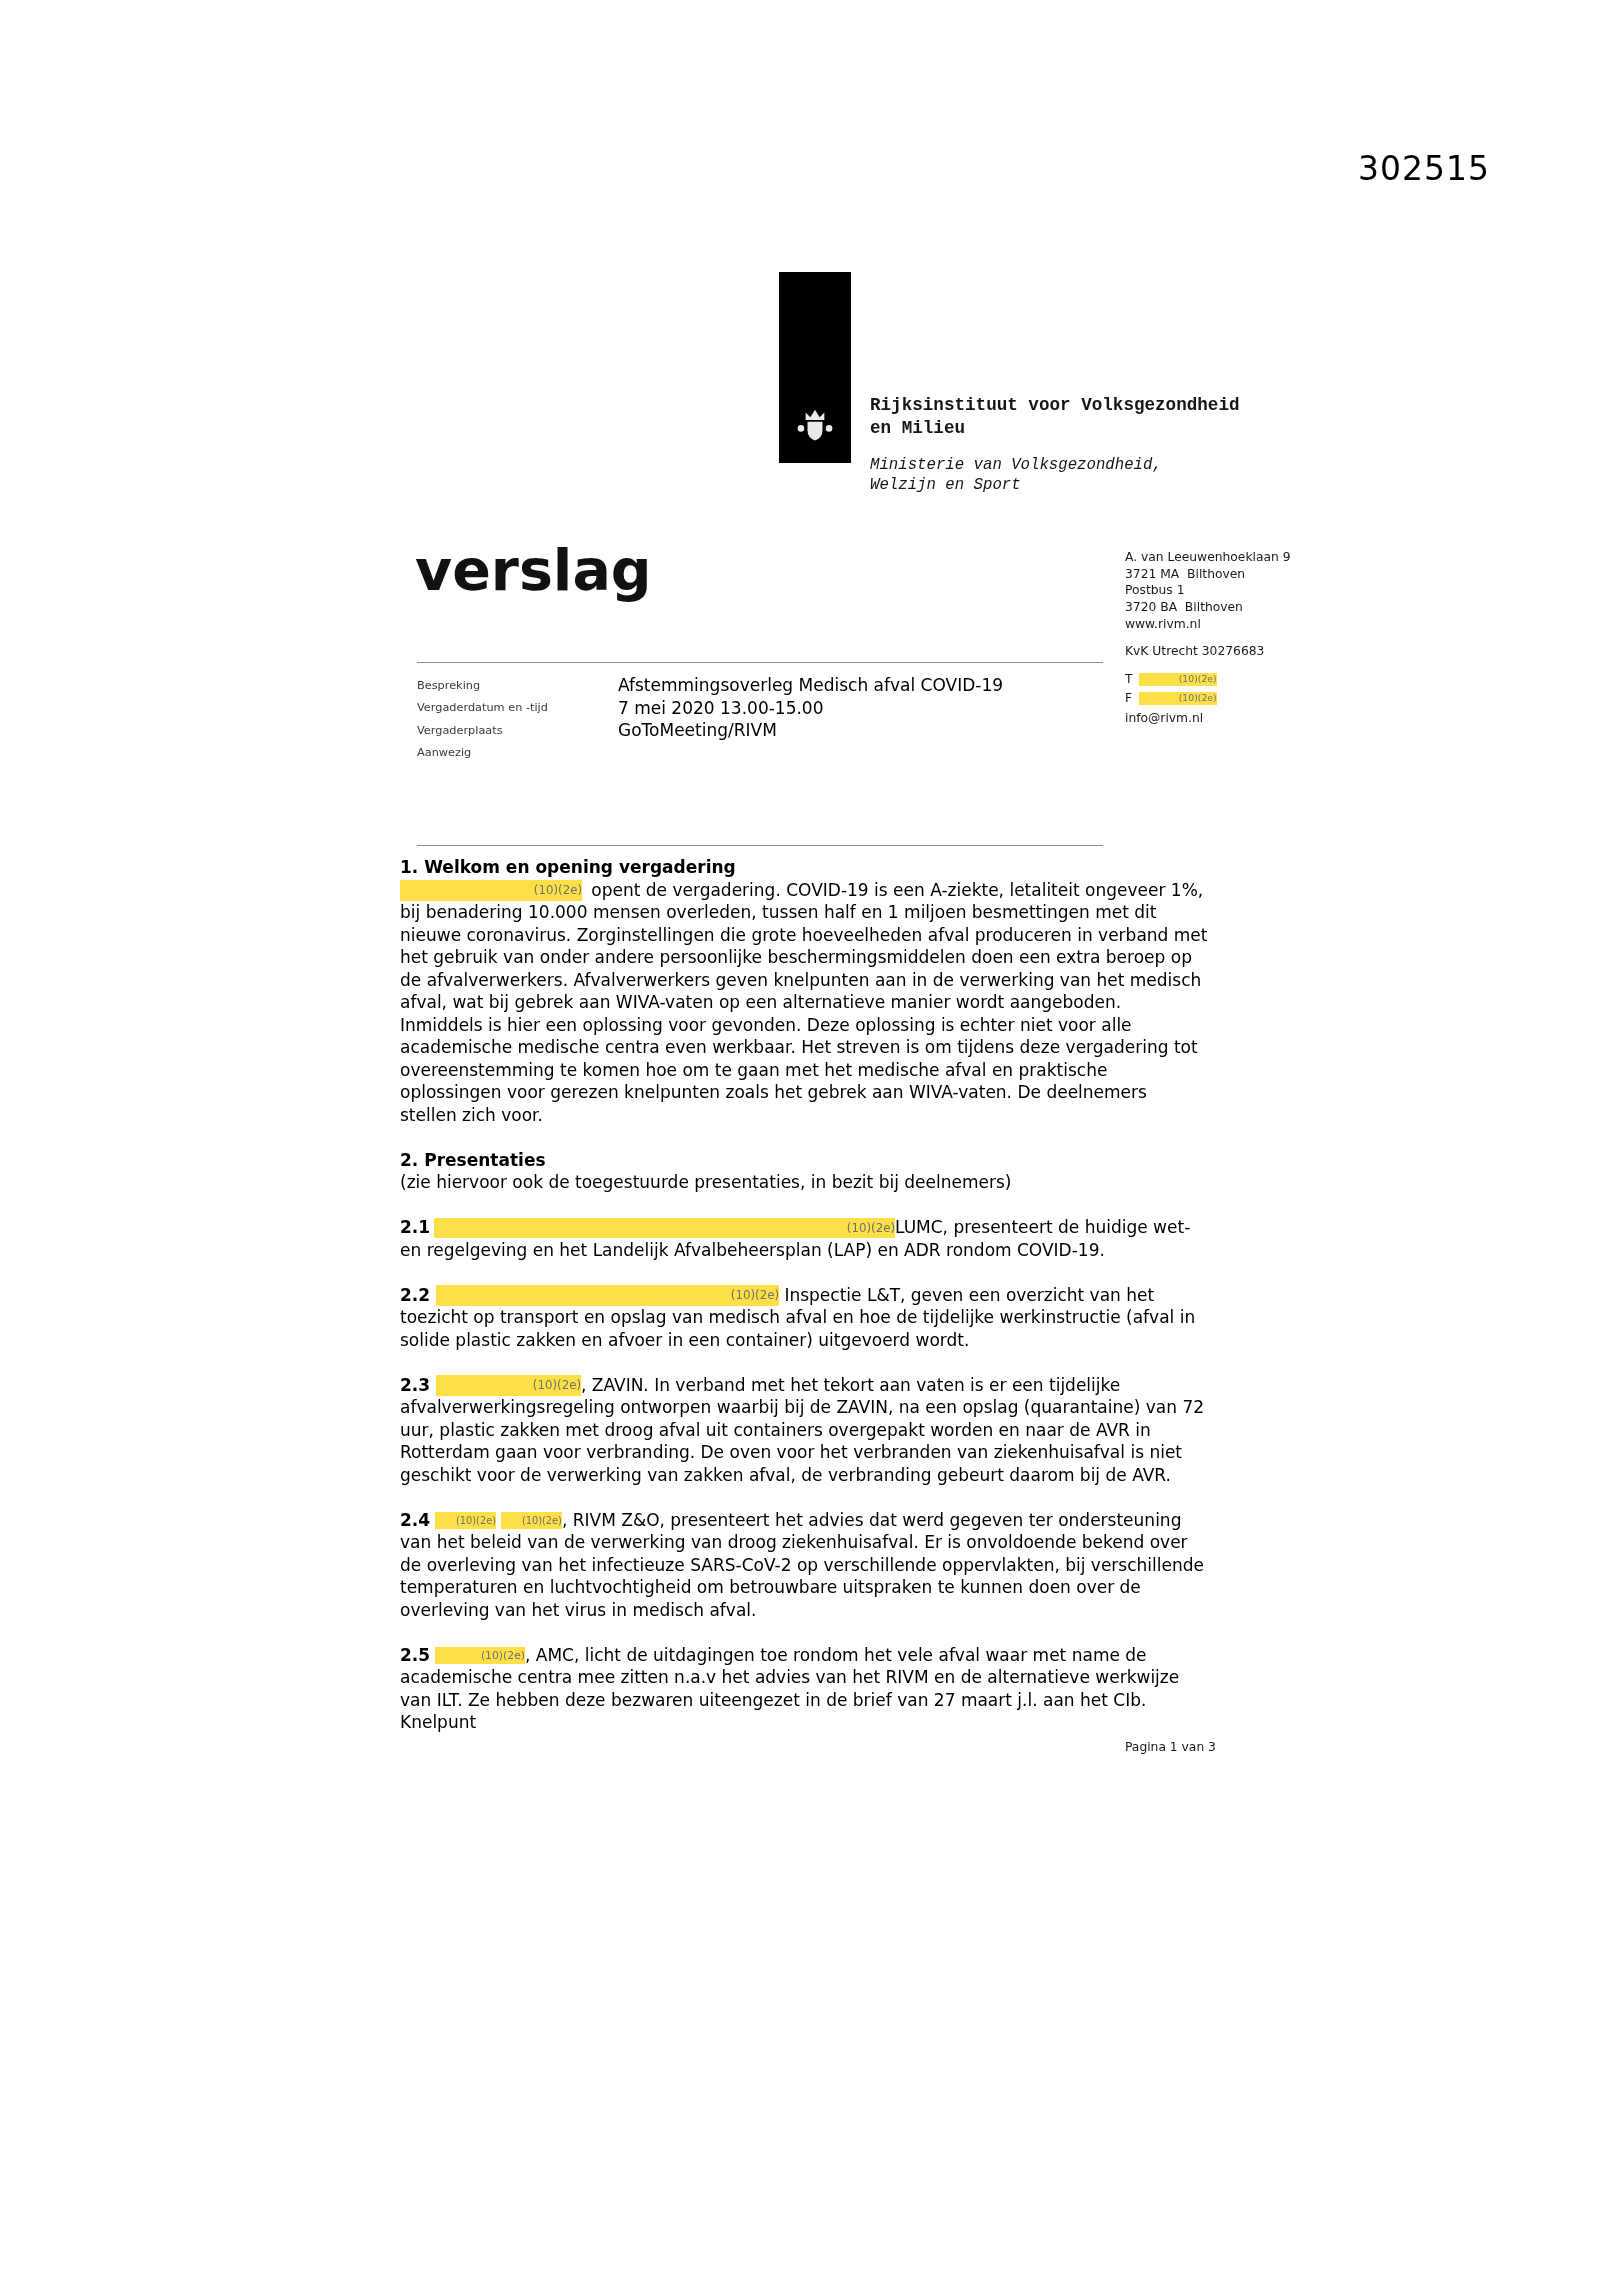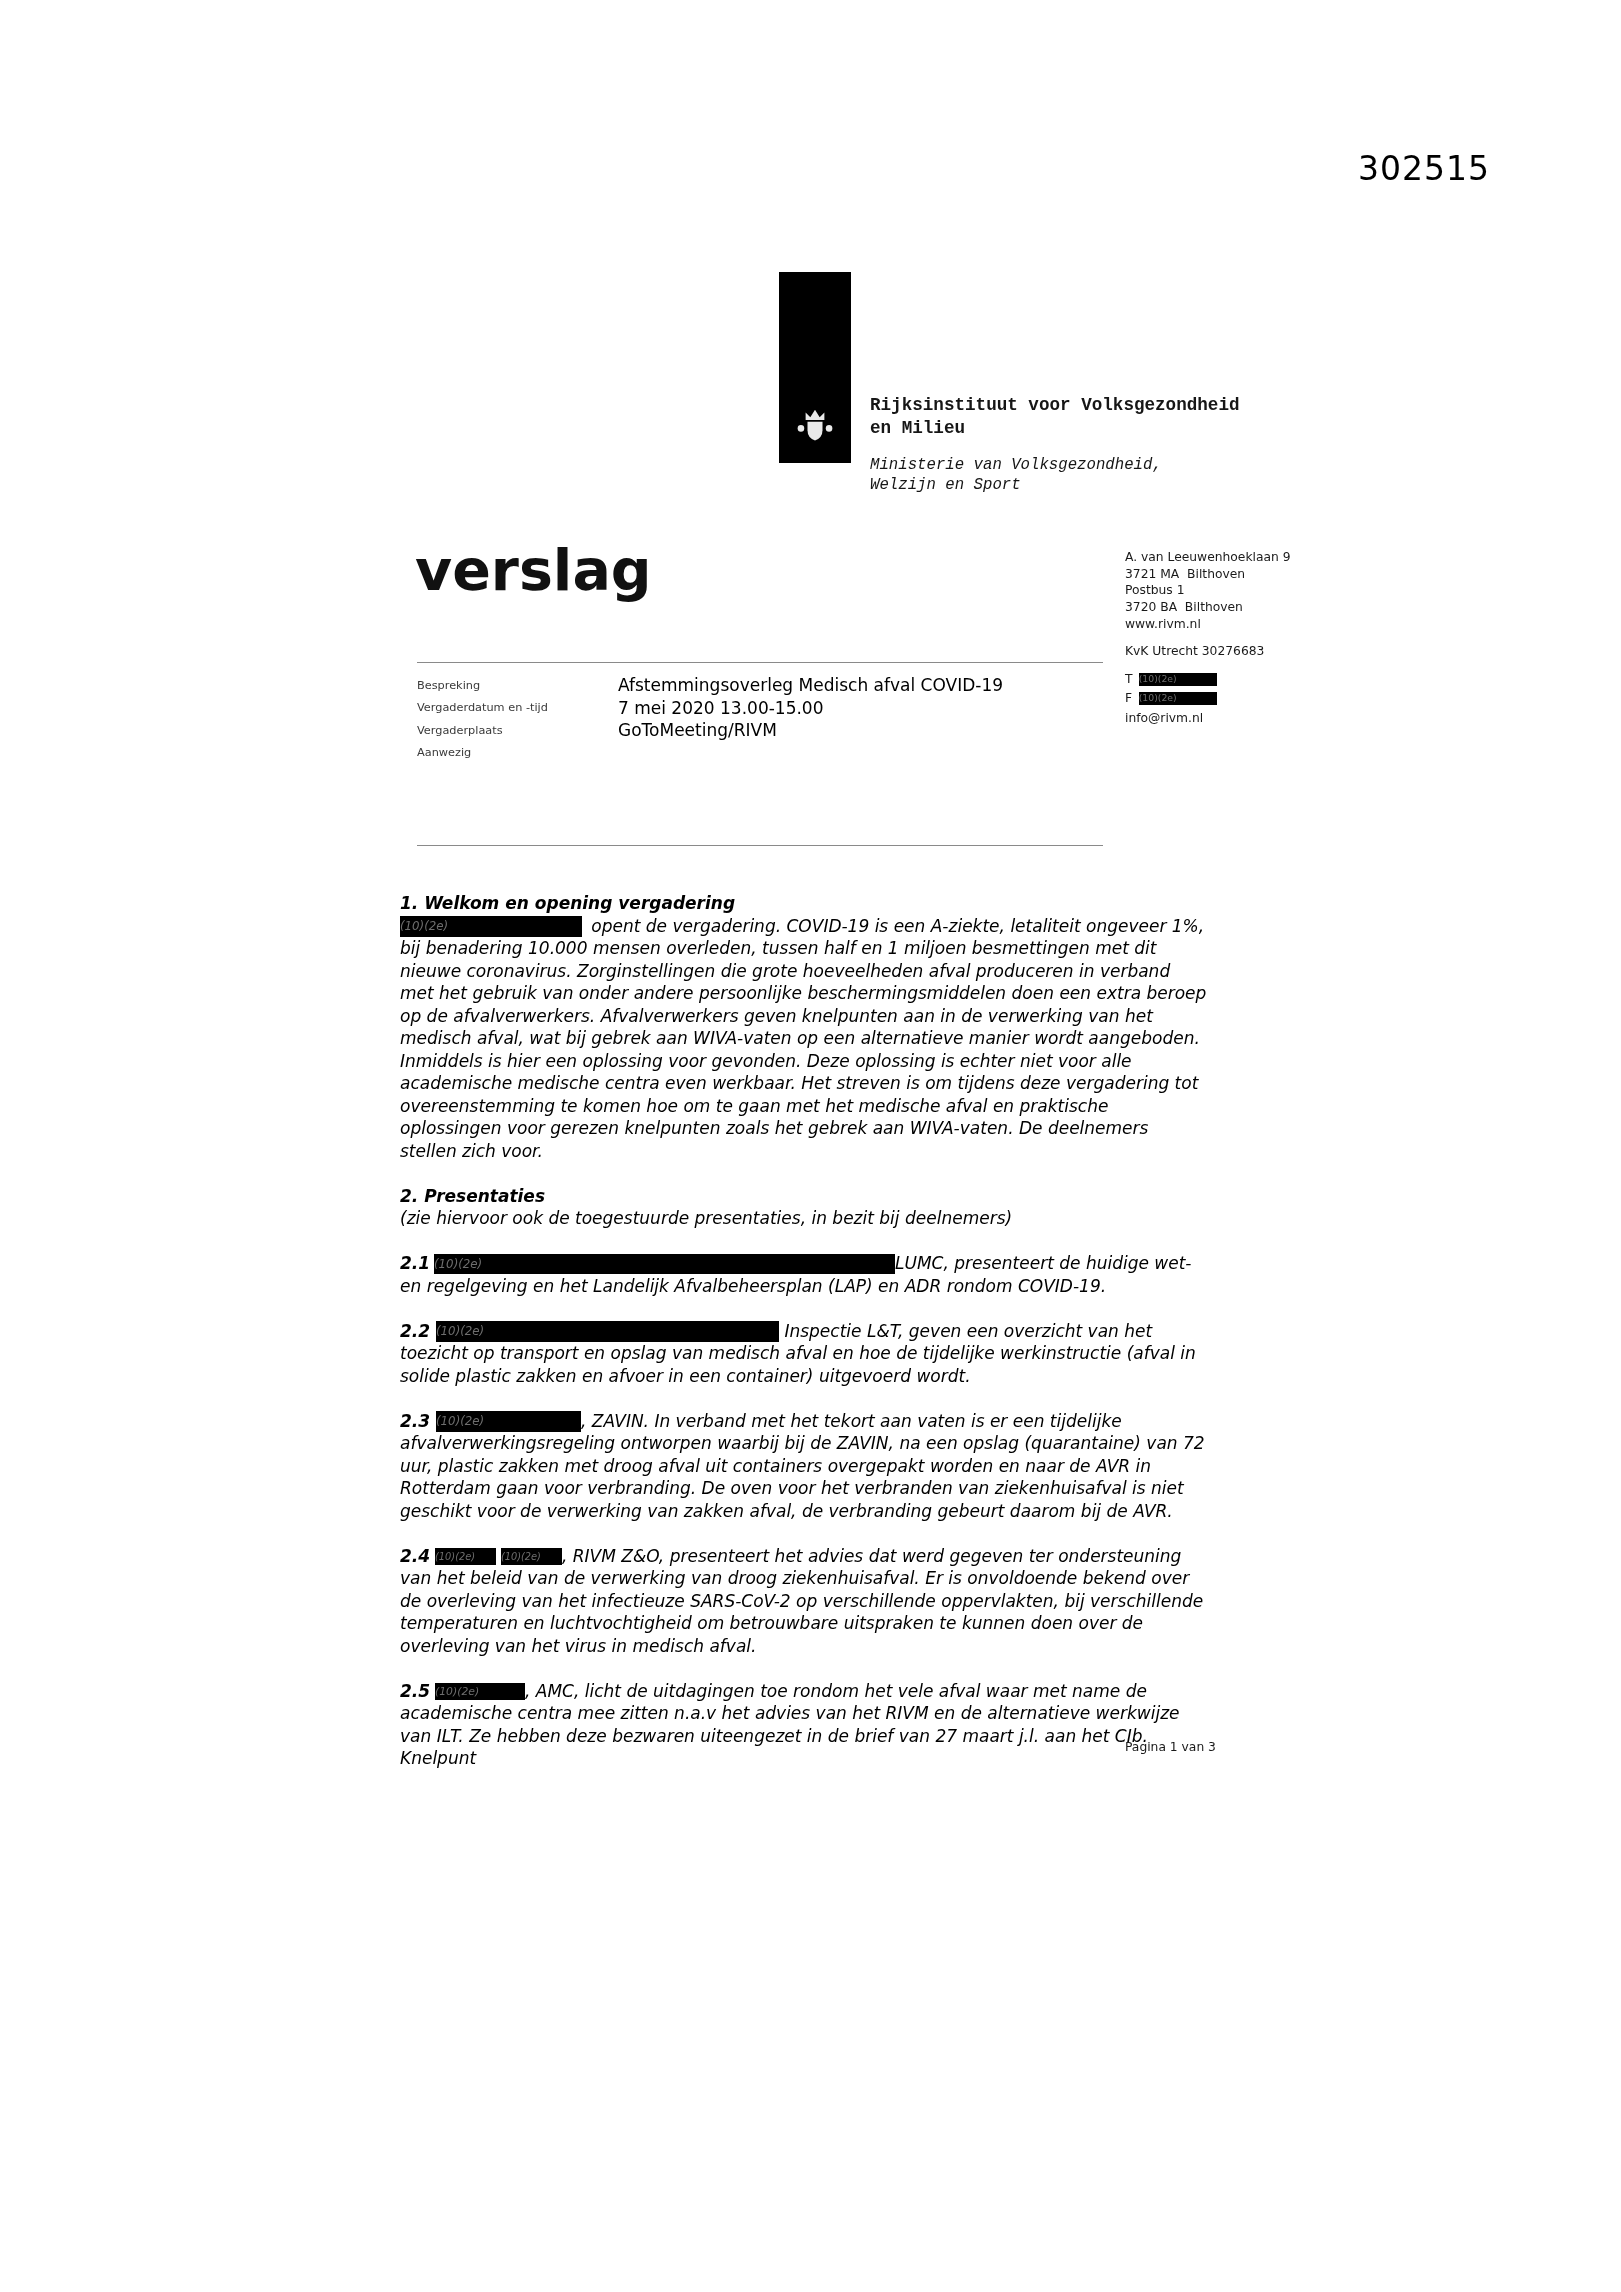--- a/index.html
+++ b/index.html
@@ -21,21 +21,21 @@
   .title { position:absolute; left:415px; top:537px; font-size:57px; font-weight:700; color:#111; }
 
   
   .contact { position:absolute; left:1125px; top:549px; width:274px; font-size:12.3px; line-height:16.7px; color:#1a1a1a; }
   .contact .line { white-space:pre; }
   .contact .gap { height:10.8px; }
   .contact-row { display:flex; align-items:center; margin-bottom:2.9px; }
   .contact-row .lbl { width:13.7px; }
 
   
-  .redact { display:inline-block; vertical-align:middle; background:#000000; color:#6e6e6e; text-align:left; overflow:hidden; white-space:nowrap; }
+  .redact { display:inline-block; vertical-align:middle; background:#fde047; color:#6e6e6e; text-align:right; overflow:hidden; white-space:nowrap; }
   .r-xs   { width:78px;  height:12.7px; font-size:9.3px; line-height:12.7px; }
   .r-voor { width:184px; height:20.6px; font-size:11.8px;  line-height:20.6px; margin-left:5.9px; }
   .r-secr { width:53px;  height:16.7px; font-size:8.8px;   line-height:16.7px; margin-left:4.9px; }
   .r-s1   { width:182px; height:20.6px; font-size:11.8px;  line-height:20.6px; margin-right:3.9px; }
   .r-21   { width:461px; height:20.6px; font-size:11.8px;  line-height:20.6px; margin-left:3.9px; }
   .r-22   { width:343px; height:20.6px; font-size:11.8px;  line-height:20.6px; margin-left:5.9px; }
   .r-23   { width:145px; height:20.6px; font-size:11.8px;  line-height:20.6px; margin-left:5.9px; }
   .r-24   { width:61px;  height:17.6px; font-size:9.8px;  line-height:17.6px; margin-left:4.9px; }
   .r-25   { width:90px;  height:17.6px; font-size:10.8px;  line-height:17.6px; margin-left:4.9px; }
 
@@ -44,21 +44,21 @@
   .rule-2 { top:845px; }
 
   
   .meta { position:absolute; left:417px; top:674px; width:745px; }
   .meta-row { display:flex; align-items:flex-start; }
   .meta-label { width:201px; flex:0 0 201px; font-size:11.3px; color:#3a3a3a; padding-top:4.9px; }
   .meta-value { font-size:17px; line-height:22.5px; color:#000; }
   .meta-value .vline { line-height:25.5px; }
 
   
-  .body { position:absolute; left:400px; top:892px; width:808px; font-size:17px; line-height:22.5px; color:#000;font-style:italic; }
+  .body { position:absolute; left:400px; top:856px; width:808px; font-size:17px; line-height:22.5px; color:#000; }
   .body h3 { font-size:17px; font-weight:bold; line-height:22.5px; }
   .block { margin-bottom:22.5px; }
   .item b { margin-right:0; }
 
   .page-footer { position:absolute; left:1125px; top:1740px; font-size:12.3px; color:#1a1a1a; }
 </style>
 </head>
 <body>
 
 <div class="page">

